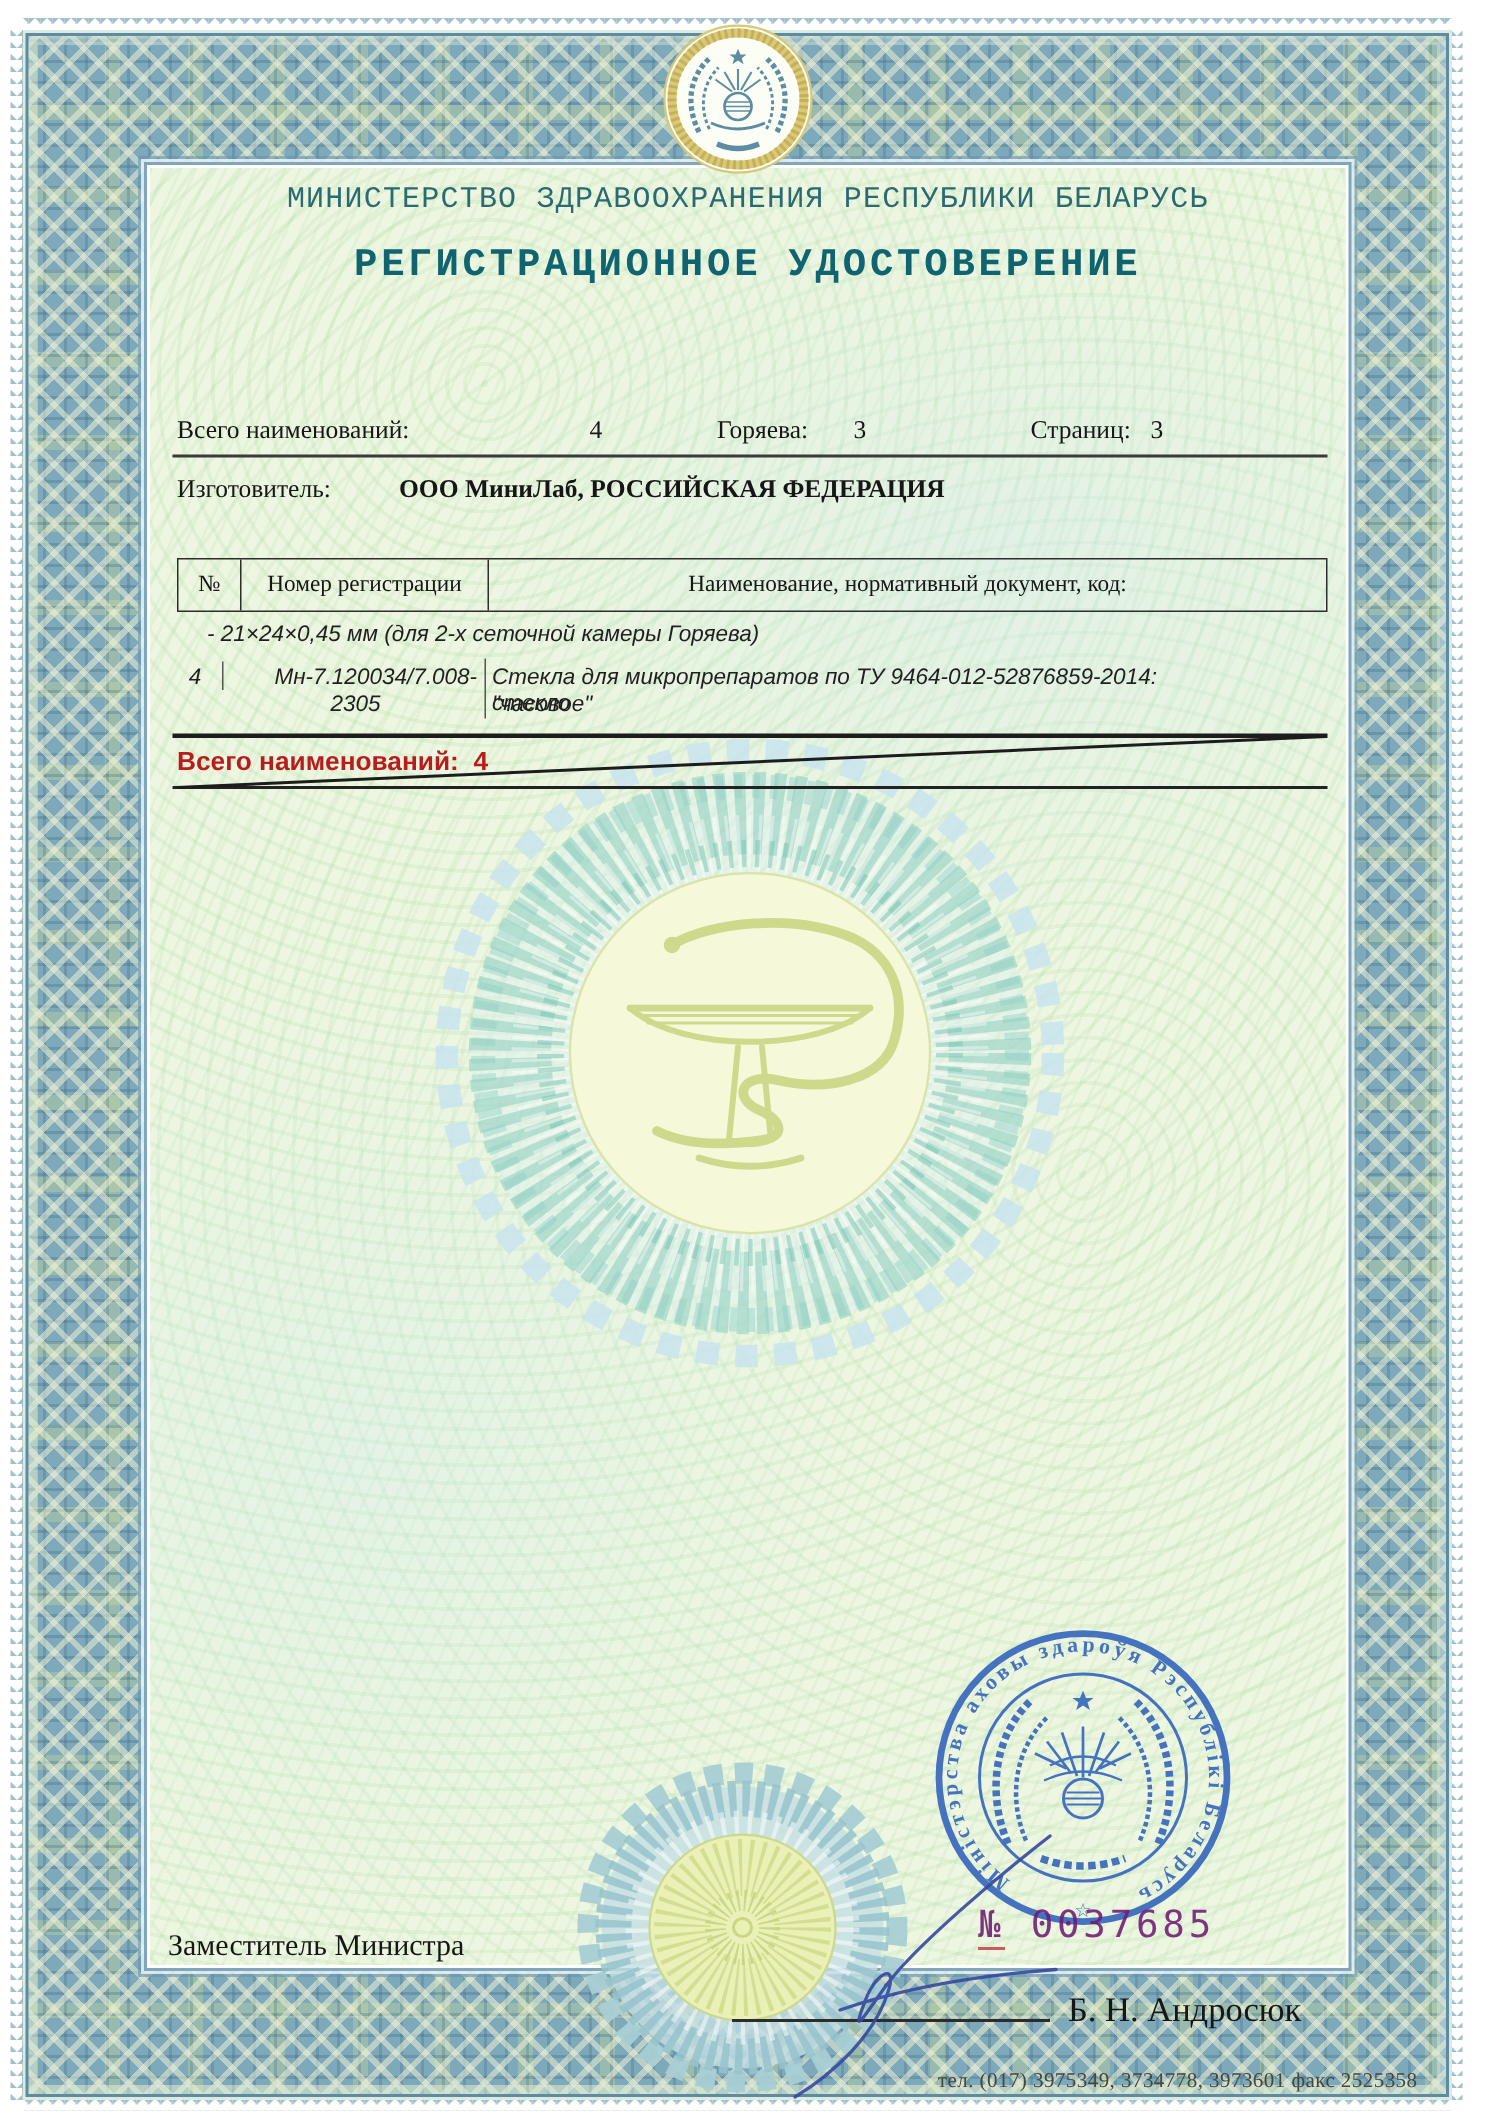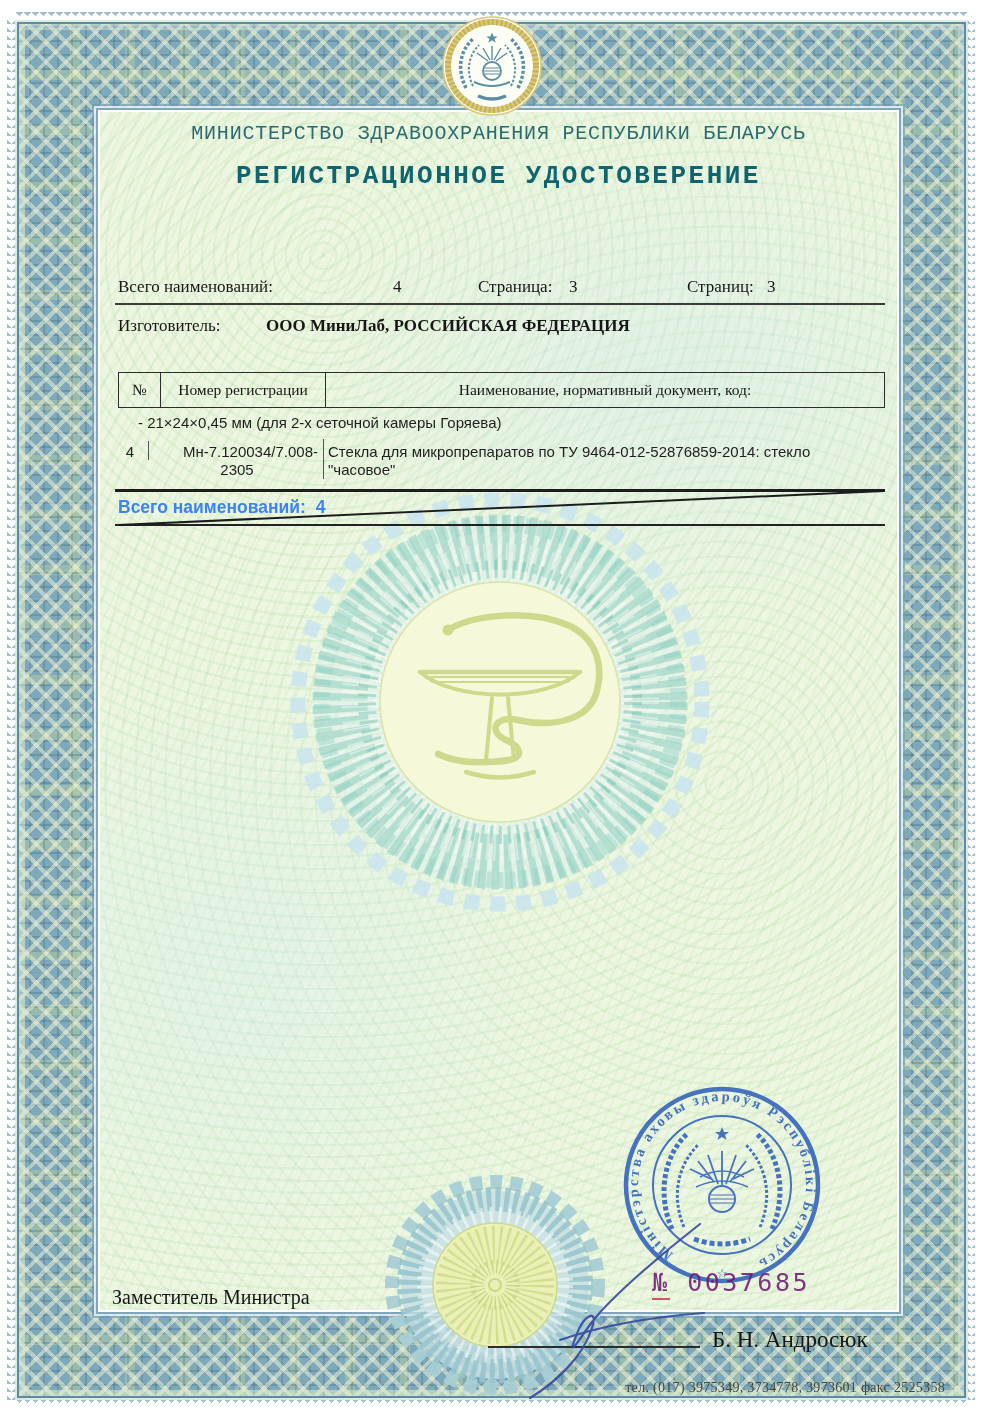--- a/index.html
+++ b/index.html
@@ -50,34 +50,34 @@
   .manu{top:316px;font-size:17px;}
 
   
   #thead-box{left:118px;top:372px;width:765px;height:34px;border:1.6px solid #2d2d2d;z-index:6;
              display:flex;align-items:stretch;font-size:15.5px;}
   #thead-box .cell{display:flex;align-items:center;justify-content:center;}
   #thead-box .c1{width:41px;border-right:1.4px solid #2d2d2d;}
   #thead-box .c2{width:164px;border-right:1.4px solid #2d2d2d;}
   #thead-box .c3{flex:1;}
 
-  .body-sans{font-family:"Liberation Sans","DejaVu Sans",sans-serif;font-size:15px;color:#1f1f1f;}
+  .body-sans{font-family:"Liberation Sans","DejaVu Sans",sans-serif;font-size:15px;color:#1f1f1f;font-style:italic;}
   #row-cont{left:138px;top:414px;}
   #row-idx{left:120px;top:443px;width:20px;text-align:center;}
   #row-reg1{left:156px;top:443px;width:162px;text-align:right;}
   #row-reg2{left:156px;top:461px;width:162px;text-align:center;}
   #row-name1{left:328px;top:443px;width:490px;}
   #row-name2{left:328px;top:461px;width:490px;}
   .vsep{position:absolute;width:1.3px;background:#555;z-index:6;}
   #vsep1{left:148px;top:441px;height:19px;}
   #vsep2{left:323px;top:439px;height:40px;}
 
   #thick-rule{left:115px;top:489px;width:770px;height:3px;background:#1d1d1d;z-index:6;}
   #total-line{left:118px;top:497px;font-family:"Liberation Sans","DejaVu Sans",sans-serif;
-              font-size:17.5px;font-weight:bold;color:#3b82f6;z-index:7;}
+              font-size:17.5px;font-weight:bold;color:#b91c1c;z-index:7;}
   #bottom-rule{left:115px;top:524px;width:770px;height:2px;background:#222;z-index:6;}
 
   
   #deputy-label{left:112px;top:1286px;font-size:20px;z-index:6;}
   #sig-rule{left:488px;top:1346px;width:212px;height:2px;background:#2c2c2c;z-index:6;}
   #signer-name{left:712px;top:1327px;font-size:23px;z-index:6;}
   #footer-phone{left:400px;top:1380px;width:545px;text-align:right;font-size:14px;
                 color:#46463a;z-index:12;letter-spacing:.3px;}
 
   
@@ -121,21 +121,21 @@
       <path d="M-14,30 Q0,36 14,30" stroke-width="3.5"></path>
       <path d="M0,-33.5 L1.6,-29.6 5.7,-29.6 2.5,-27.1 3.7,-23.2 0,-25.7 -3.7,-23.2 -2.5,-27.1 -5.7,-29.6 -1.6,-29.6 Z" fill="#54889f" stroke="none"></path>
     </g>
   </svg>
 
   <div id="ministry-line" class="abs ctr">МИНИСТЕРСТВО ЗДРАВООХРАНЕНИЯ РЕСПУБЛИКИ БЕЛАРУСЬ</div>
   <div id="cert-title" class="abs ctr">РЕГИСТРАЦИОННОЕ  УДОСТОВЕРЕНИЕ</div>
 
   <span class="abs meta" style="left:118px">Всего наименований:</span>
   <span class="abs meta" style="left:393px">4</span>
-  <span class="abs meta" style="left:478px">Страница:</span>
+  <span class="abs meta" style="left:478px">Горяева:</span>
   <span class="abs meta" style="left:569px">3</span>
   <span class="abs meta" style="left:687px">Страниц:</span>
   <span class="abs meta" style="left:767px">3</span>
   <div id="rule1" class="abs"></div>
 
   <span class="abs manu" style="left:118px">Изготовитель:</span>
   <span class="abs manu" style="left:266px;font-weight:bold">ООО МиниЛаб, РОССИЙСКАЯ ФЕДЕРАЦИЯ</span>
 
   <div id="thead-box" class="abs">
     <div class="cell c1">№</div>

